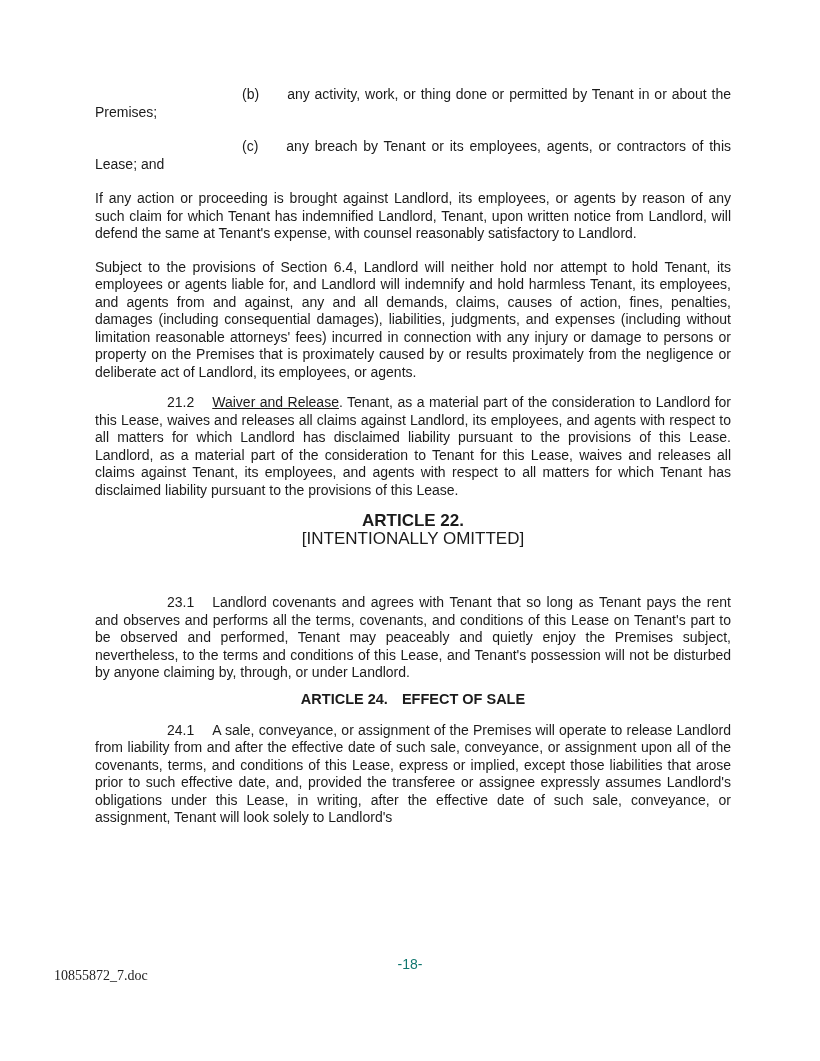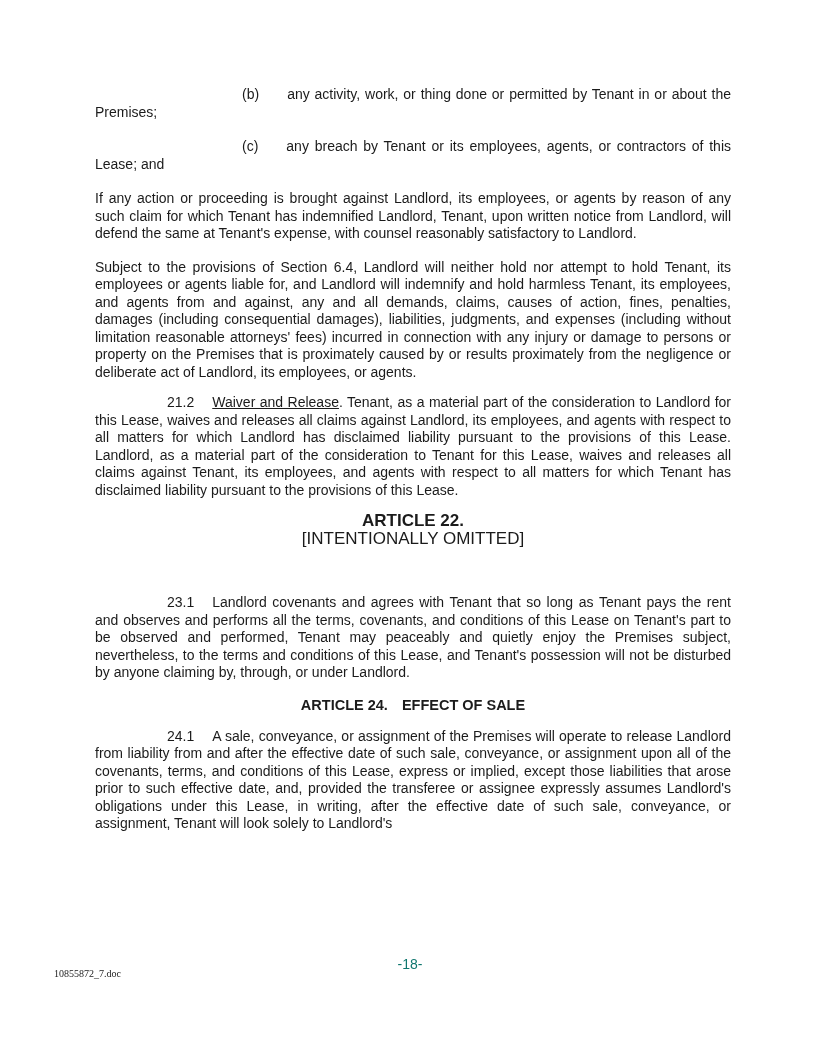--- a/index.html
+++ b/index.html
@@ -62,29 +62,29 @@
     text-align: center;
     font-weight: bold;
     font-size: 14.5px;
     line-height: 18px;
     margin: 0 0 28px 0;
   }
   .article-heading .headgap {
     display: inline-block;
     width: 14px;
   }
-  .s231 { margin-bottom: 14px; }
+  .s231 { margin-bottom: 8px; }
   .a24 { margin-bottom: 14px; }
   .s241 { margin-bottom: 0; }
   .footer-filename {
     position: absolute;
     left: 54px;
     top: 968px;
     font-family: "Liberation Serif", "DejaVu Serif", serif;
-    font-size: 10px;
+    font-size: 14px;
     color: #222222;
   }
   .footer-page-number {
     position: absolute;
     left: 0;
     right: 0;
     top: 956px;
     text-align: center;
     font-size: 14px;
     color: #0f766e;

